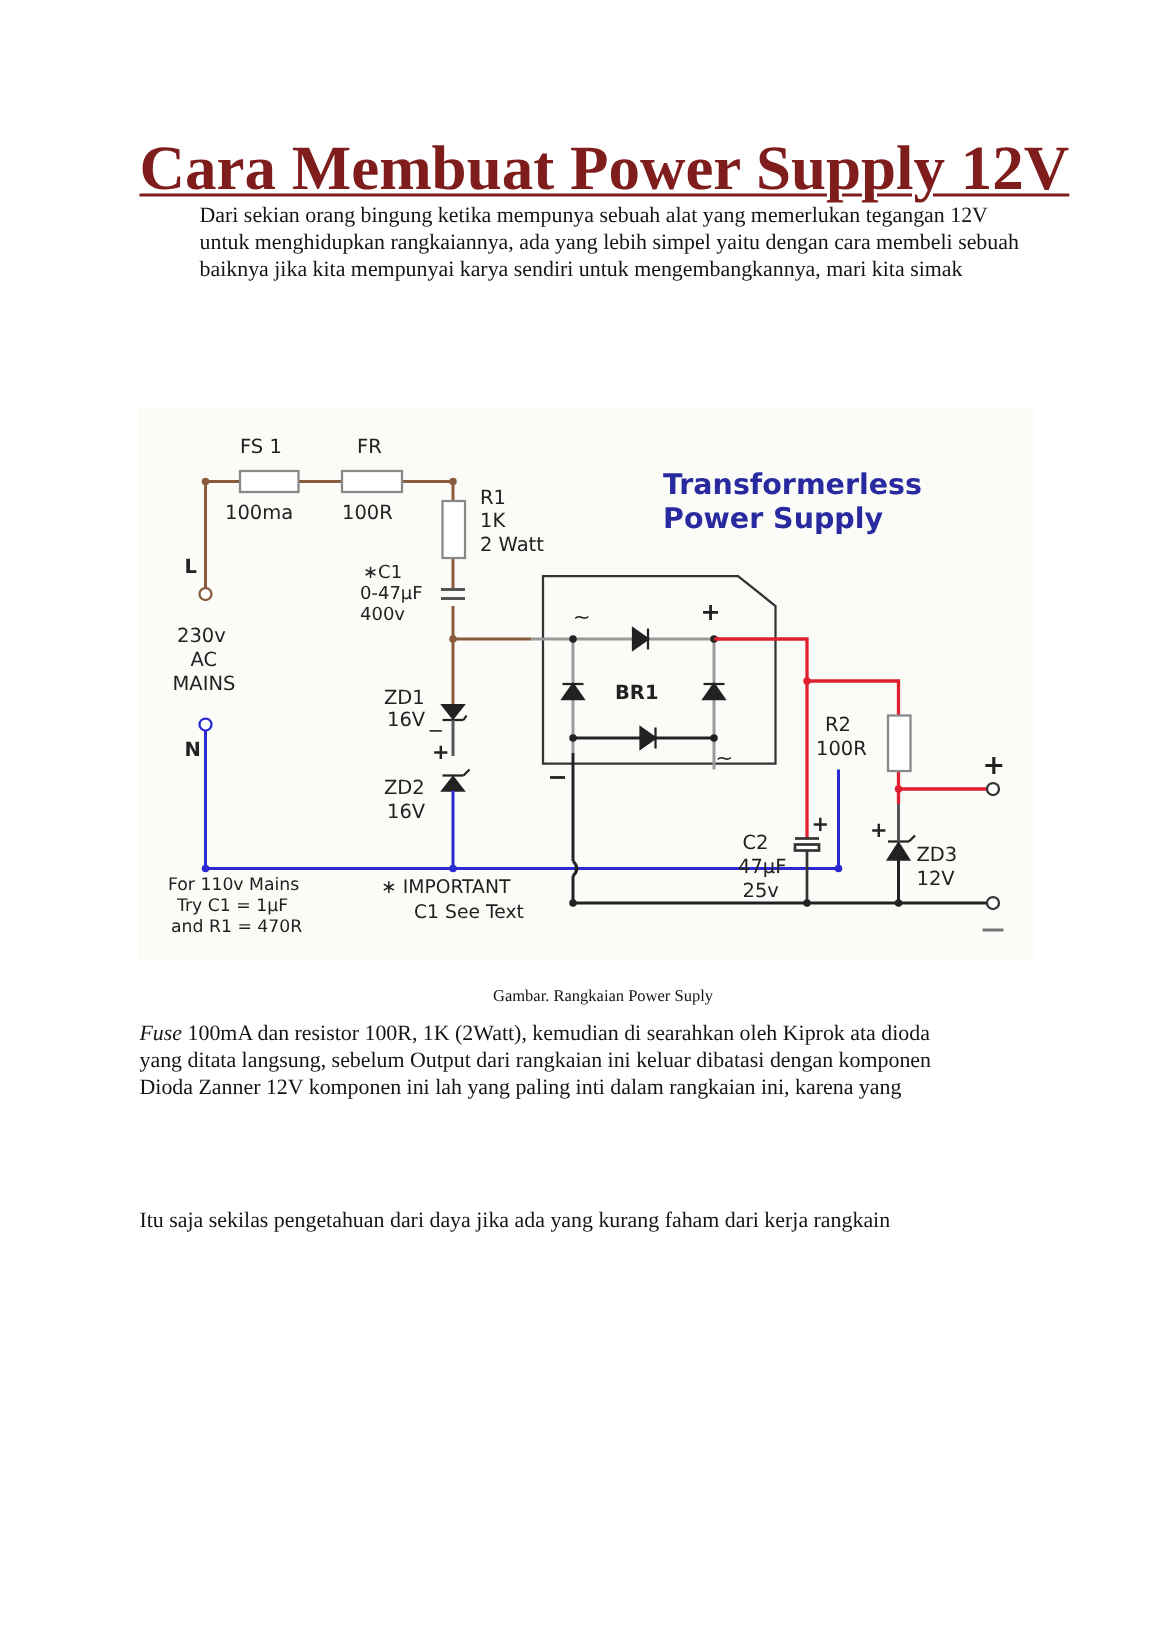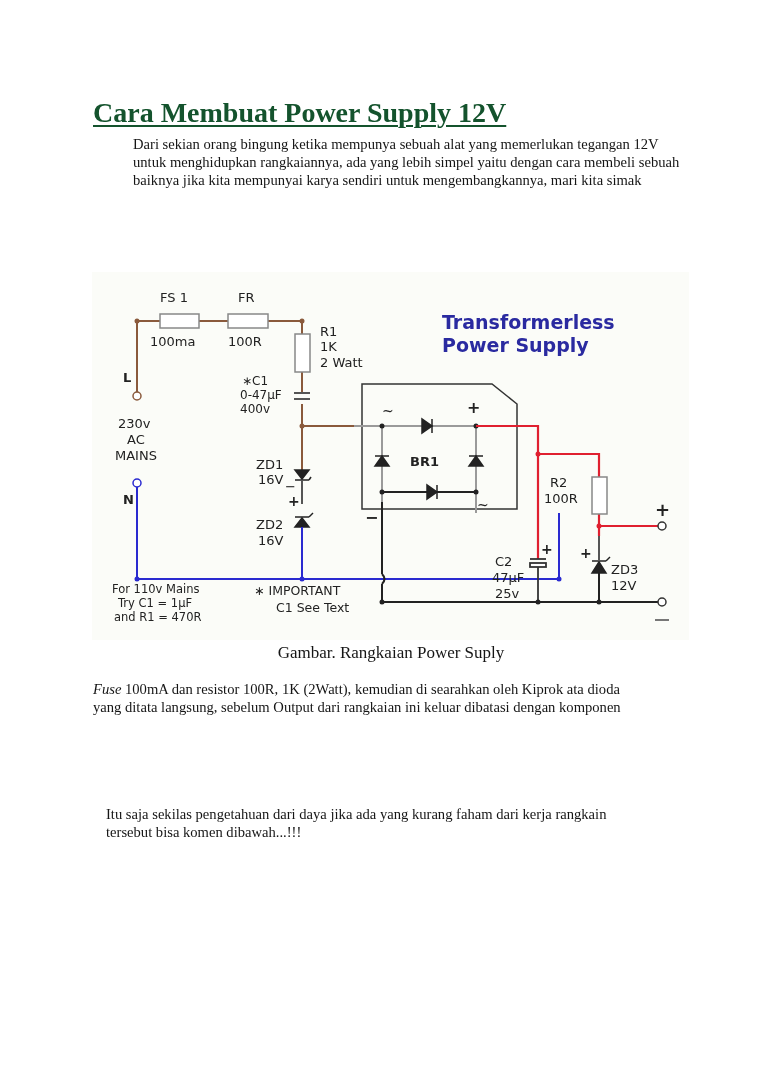--- a/index.html
+++ b/index.html
@@ -1,29 +1,29 @@
 <!DOCTYPE html>
 <html><head>
 <meta charset="utf-8">
 <style>
   html, body { margin: 0; padding: 0; background: #ffffff; }
   body { width: 768px; height: 1087px; position: relative; overflow: hidden;
          font-family: "Liberation Serif", "DejaVu Serif", serif; color: #111; }
   .title { position: absolute; left: 93px; top: 94px; margin: 0;
-           font-size: 28px; font-weight: bold; color: #14532d;
+           font-size: 42px; font-weight: bold; color: #7f1d1d;
            text-decoration: underline; text-decoration-thickness: 2px;
            text-underline-offset: 3px; letter-spacing: 0px; line-height: 38px; white-space: nowrap; }
   .para { position: absolute; left: 93px; width: 640px; margin: 0;
           font-size: 14.6px; line-height: 18.2px; color: #151515; }
   .para .line { display: block; white-space: nowrap; }
   .p1 { top: 135px; margin-left: 40px; }
   .p2 { top: 680px; }
-  .p3 { top: 805px; margin-left: 13px; }
+  .p3 { top: 805px; }
   .caption { position: absolute; left: 93px; width: 596px; top: 644px; text-align: center;
-             font-size: 17px; line-height: 18px; color: #151515; margin: 0; }
+             font-size: 11px; line-height: 18px; color: #151515; margin: 11px; }
   .figure { position: absolute; left: 92px; top: 272px; width: 597px; height: 368px;
             background: #fbfcf8; }
   .figure svg { display: block; }
   .ital { font-style: italic; }
 </style>
 </head>
 <body>
 
 <h1 class="title">Cara Membuat Power Supply 12V</h1>
 
@@ -195,18 +195,18 @@
       <text x="184" y="340" font-size="12.5">C1 See Text</text>
     </g>
   </svg>
 </div>
 
 <p class="caption">Gambar. Rangkaian Power Suply</p>
 
 <p class="para p2">
   <span class="line"><span class="ital">Fuse</span><span> 100mA dan resistor 100R, 1K (2Watt), kemudian di searahkan oleh Kiprok ata dioda</span></span>
   <span class="line"><span class="ital"></span><span>yang ditata langsung, sebelum Output dari rangkaian ini keluar dibatasi dengan komponen</span></span>
+  <span class="line"><span class="ital"></span><span>Dioda Zanner 12V komponen ini lah yang paling inti dalam rangkaian ini, karena yang</span></span>
 </p>
 
 <p class="para p3">
   <span class="line">Itu saja sekilas pengetahuan dari daya jika ada yang kurang faham dari kerja rangkain</span>
-  <span class="line">tersebut bisa komen dibawah...!!!</span>
 </p>
 
 </body></html>

